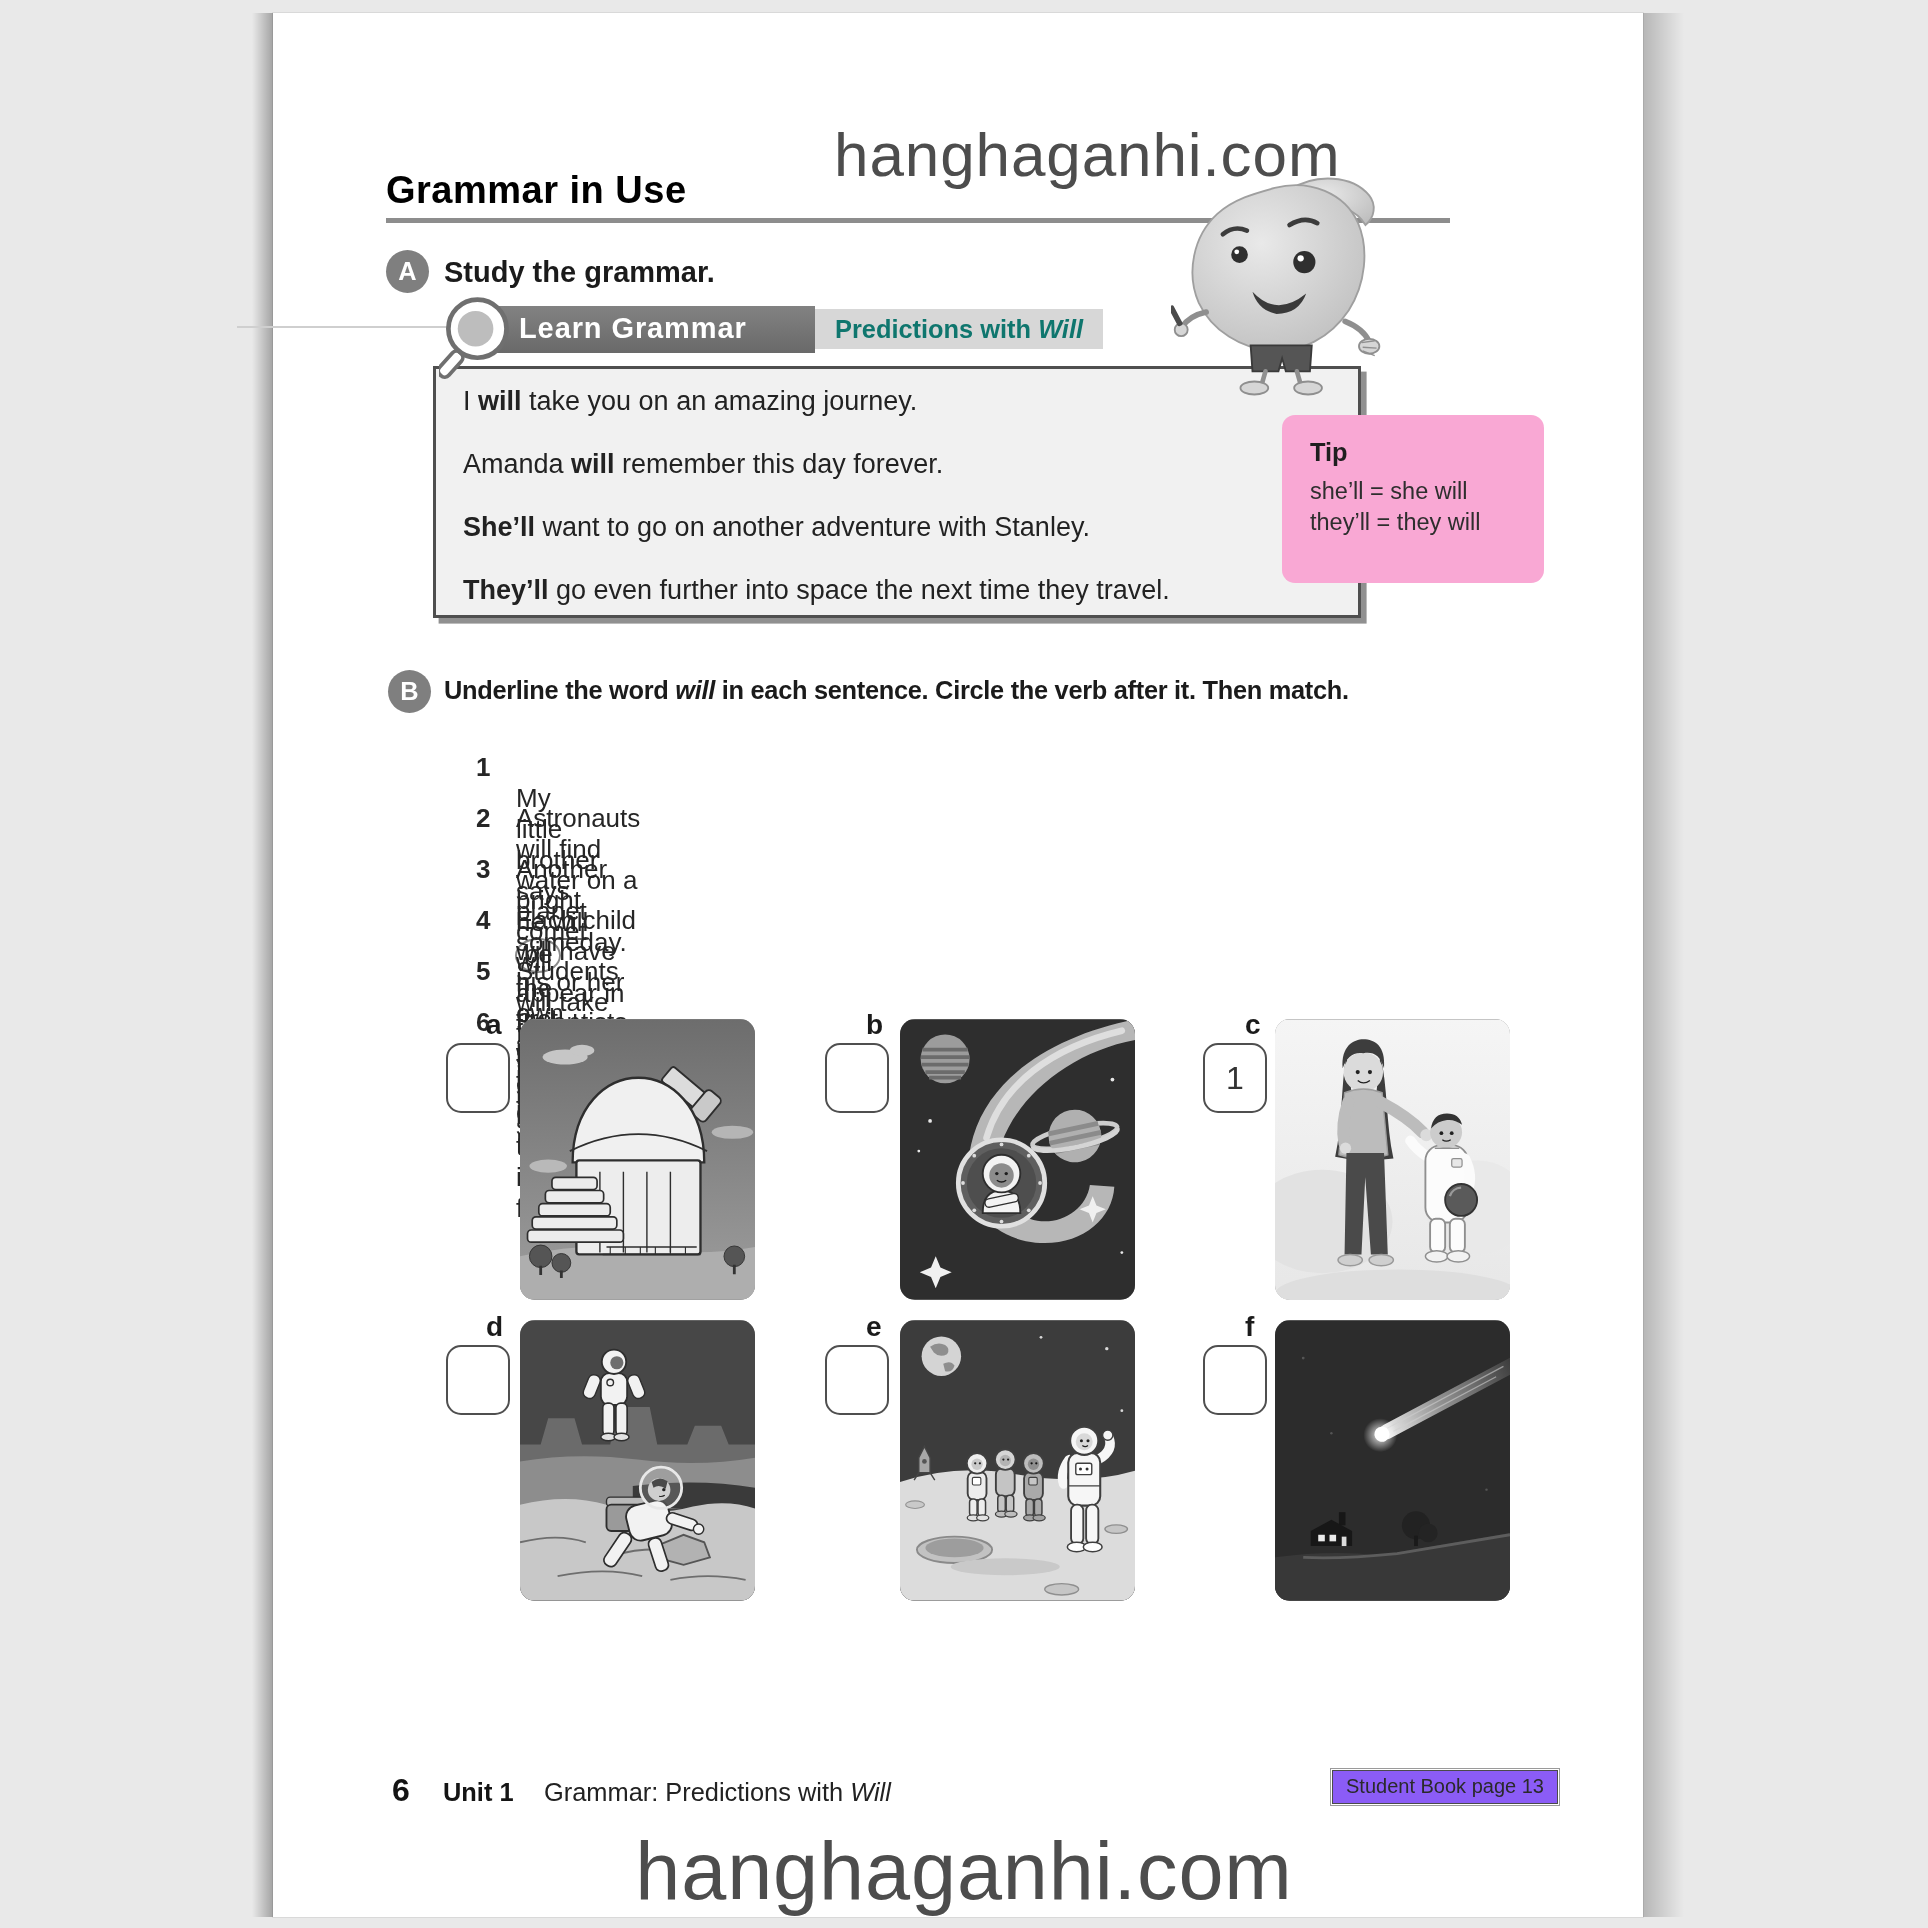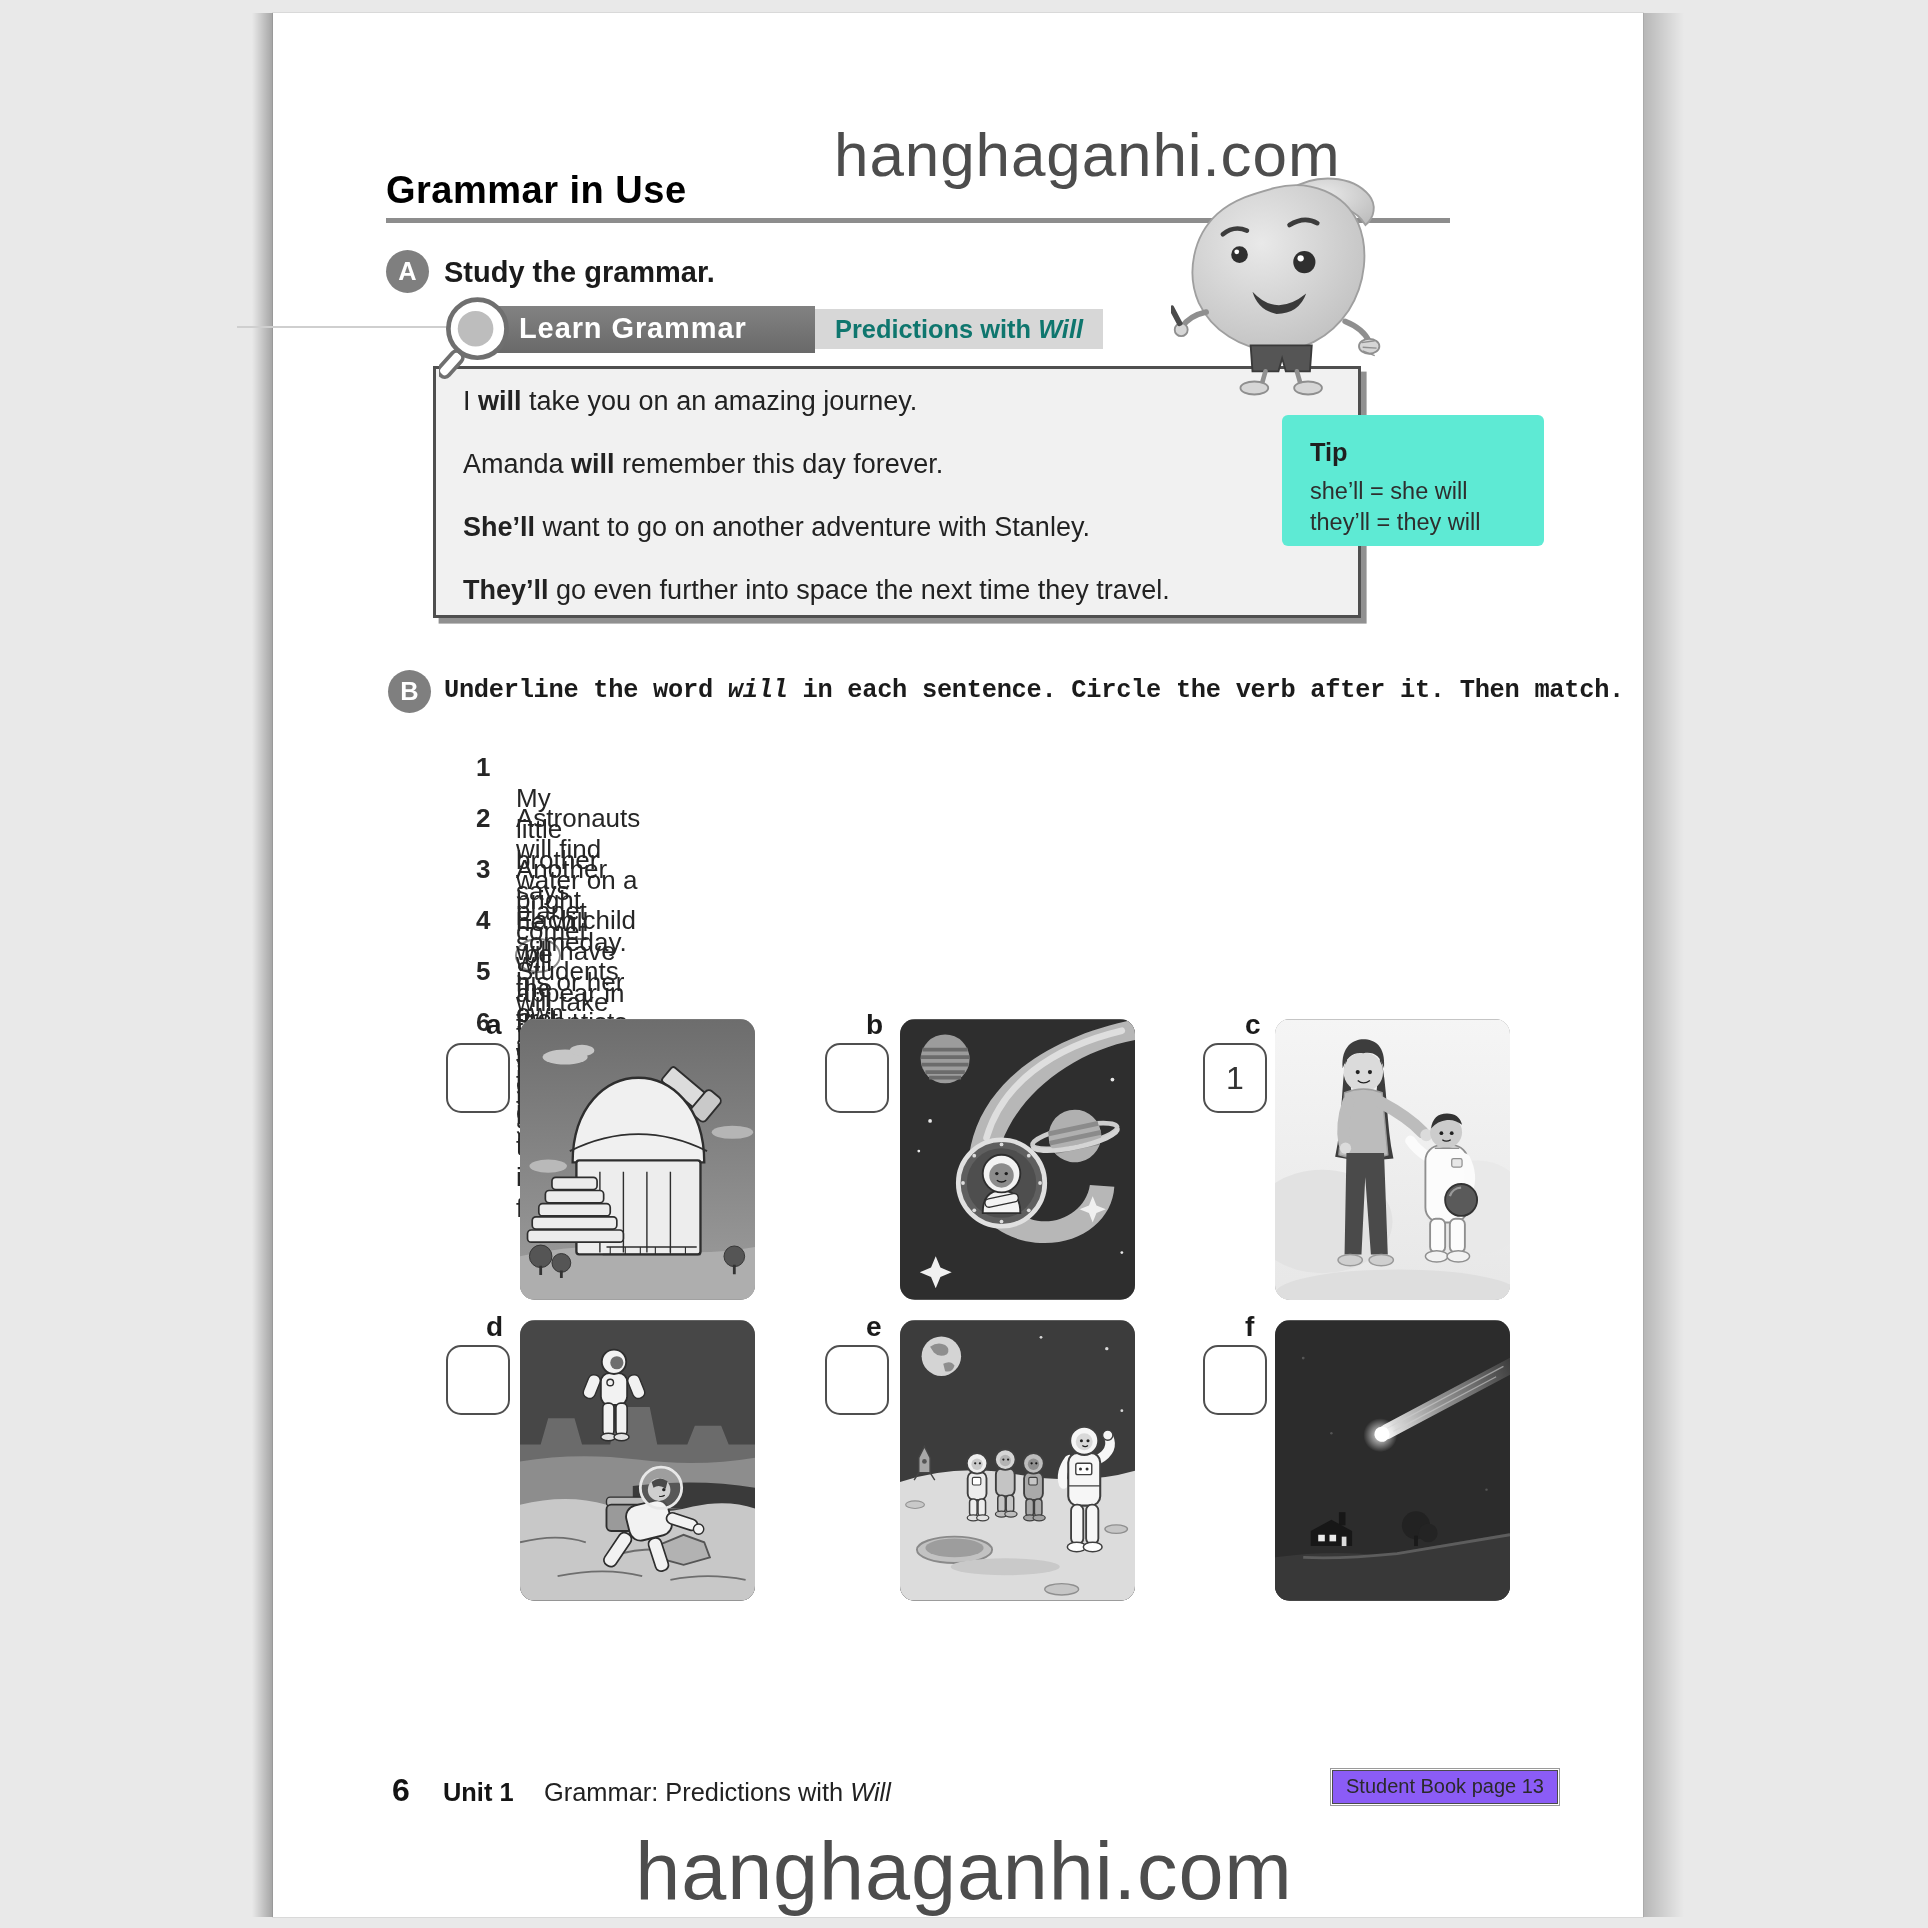--- a/index.html
+++ b/index.html
@@ -33,26 +33,26 @@
   .gbox{left:433px;top:366px;width:928px;height:252px;background:#f1f1f1;
         border:3.8px solid #4f4f4f;box-shadow:5.6px 5.6px 0 #909090;box-sizing:border-box;}
   .gline{left:463px;font-size:27px;color:#222;white-space:pre-wrap;}
   .bar-dark{left:476px;top:306px;width:339px;height:47px;z-index:4;
             background:linear-gradient(#828282,#696969);color:#ffffff;font-weight:bold;
             font-size:29px;line-height:45px;padding-left:43px;letter-spacing:0.9px;box-sizing:border-box;}
   .bar-light{left:815px;top:309px;width:288px;height:40px;z-index:4;background:#d7d7d7;
              color:#0f766e;font-weight:bold;font-size:25.4px;line-height:40px;text-align:center;}
   .mag{left:439px;top:294px;width:75px;height:87px;z-index:5;}
   
-  .tip{left:1282px;top:415px;width:262px;height:131px;background:#5eead4;border-radius:6px;
+  .tip{left:1282px;top:415px;width:262px;height:168px;background:#f9a8d4;border-radius:13px;
        z-index:6;box-sizing:border-box;padding:22.6px 0 0 28px;}
   .tip-title{font-weight:bold;font-size:25.4px;color:#1f1f1f;}
   .tip-line{font-size:23.5px;color:#2e2e2e;margin-top:11.3px;}
   
-  .b-instr{left:444px;top:676px;font-size:25.4px;letter-spacing:-0.3px;white-space:pre-wrap;font-family:Liberation Mono, monospace;}
+  .b-instr{left:444px;top:676px;font-size:25.4px;letter-spacing:-0.3px;white-space:pre-wrap;}
   .item{font-size:26px;color:#262626;white-space:pre-wrap;}
   .item-num{left:476px;font-weight:bold;position:absolute;}
   .item-text{left:516px;position:absolute;}
   .und{border-bottom:2.8px solid #6a6a6a;padding-bottom:0.9px;}
   .circ{display:inline-block;border:2.4px solid #8a8a8a;border-radius:50%;
         padding:0.9px 6.6px 3.8px;margin:0 -2.8px 0 -0.9px;line-height:1;}
   
   .plabel{font-size:28px;font-weight:bold;color:#1b1b1b;}
   .ansbox{width:60px;height:66px;border:2.8px solid #4f4f4f;border-radius:15px;background:#fff;
           display:flex;align-items:center;justify-content:center;font-size:32px;color:#333;}

